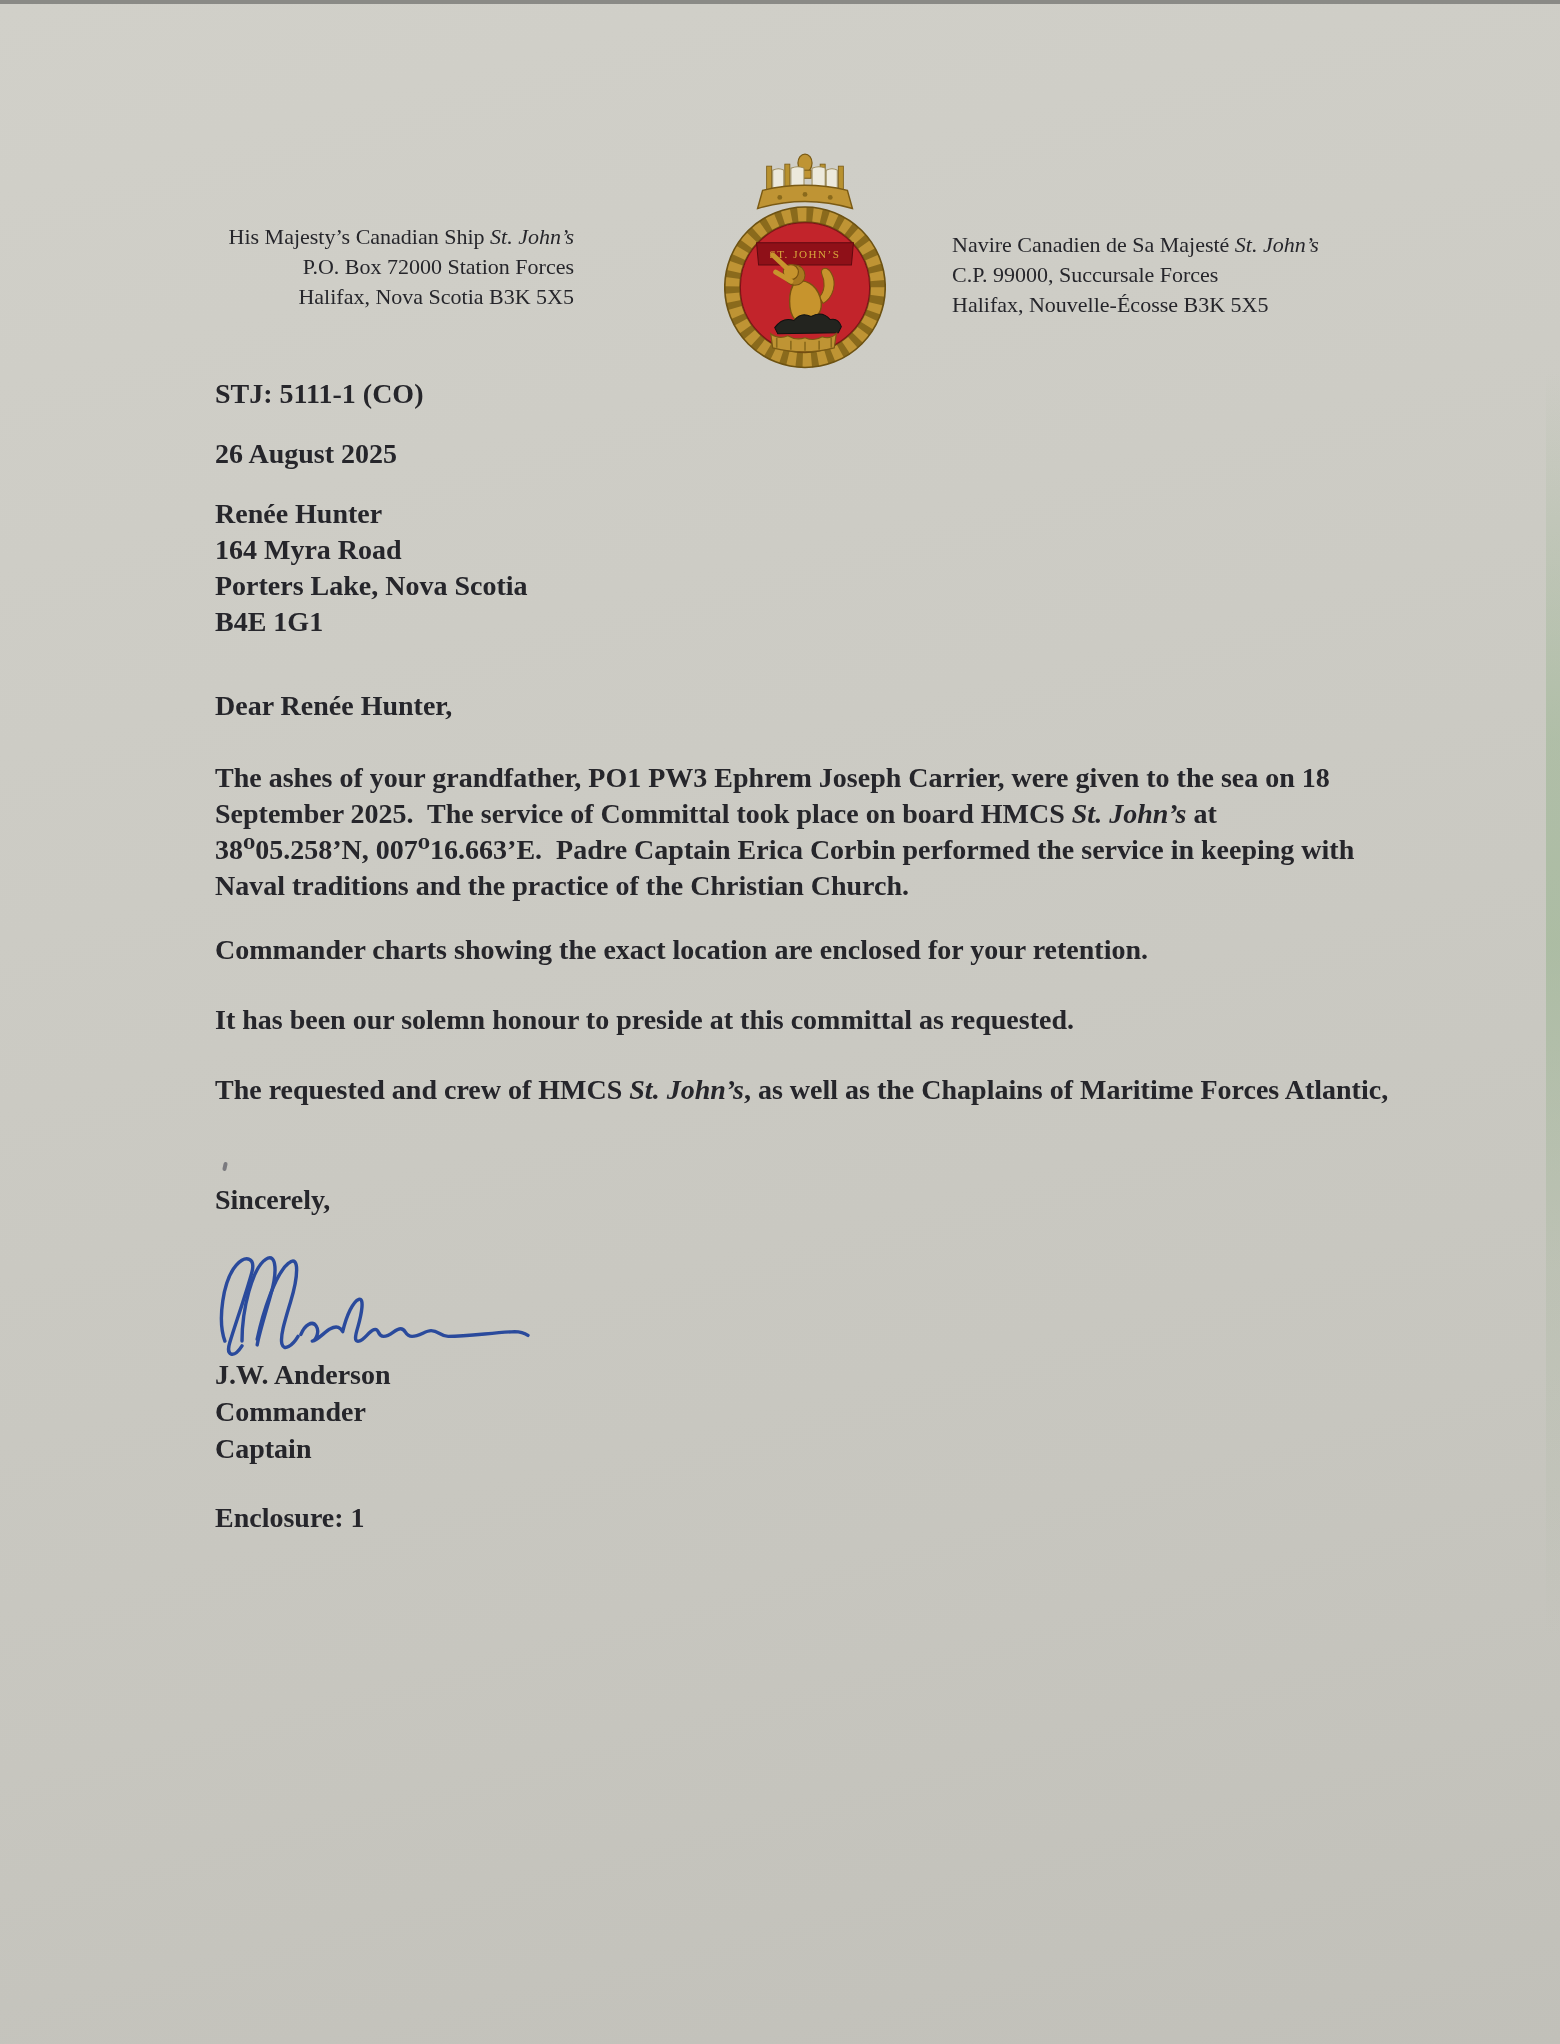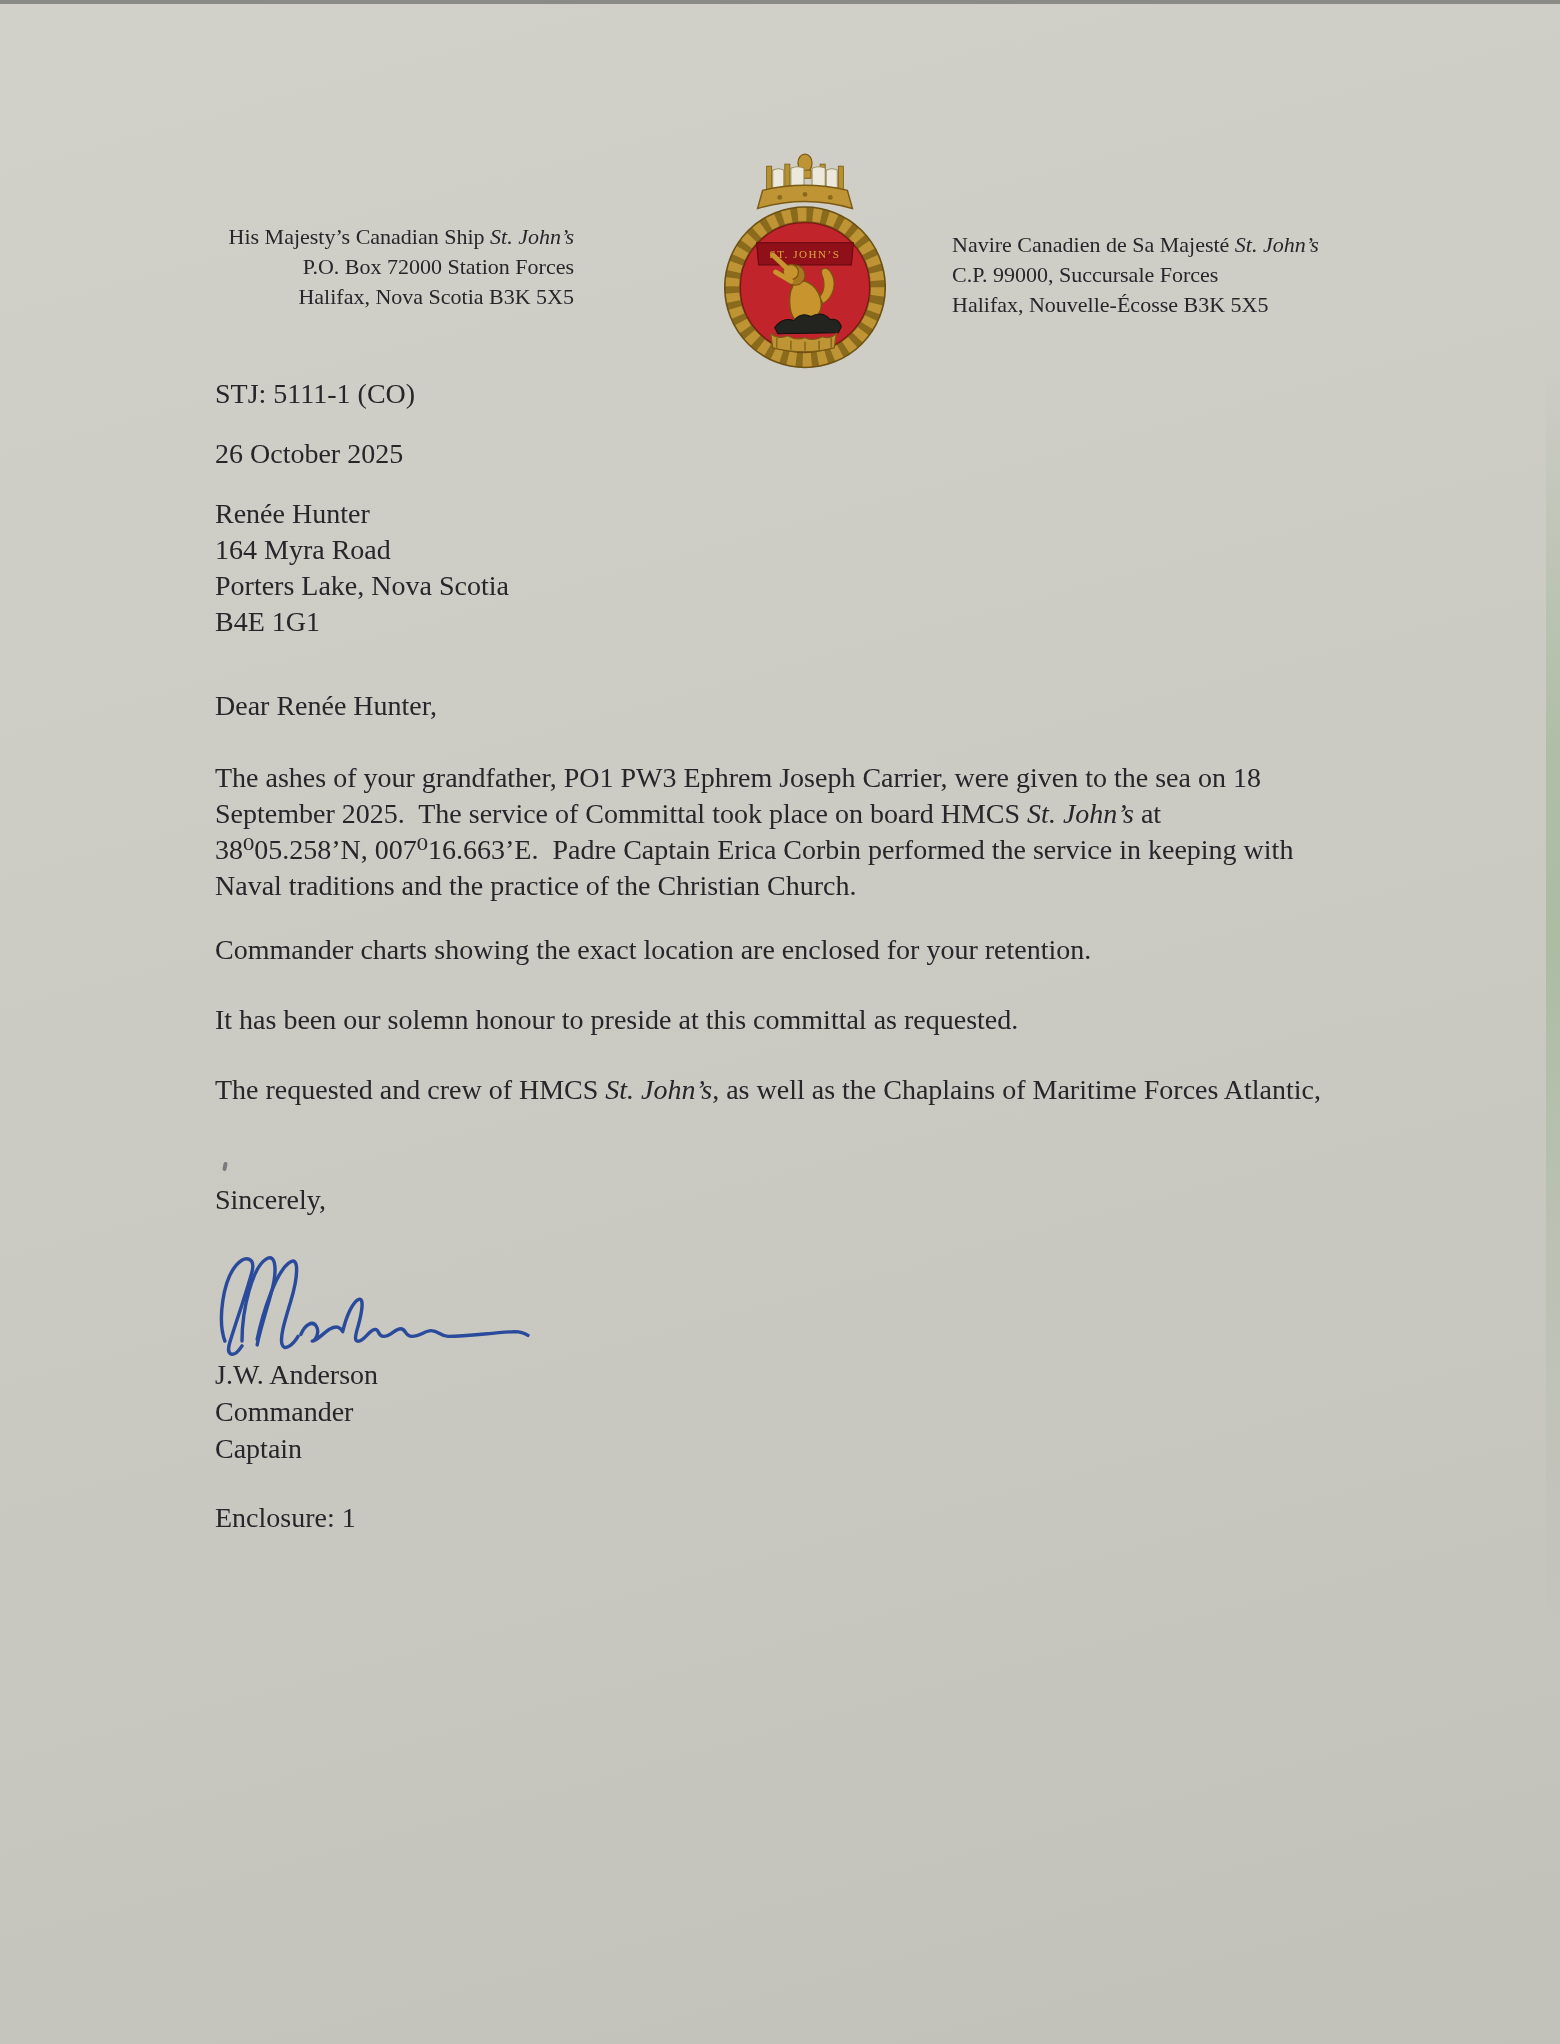--- a/index.html
+++ b/index.html
@@ -23,21 +23,21 @@
     pointer-events:none;
   }
   .abs{position:absolute;}
   .line{white-space:pre;}
   .it{font-style:italic;}
   
   .hdr{font-size:22px;line-height:30px;}
   .hdr-left{left:0;top:218px;width:574px;text-align:right;}
   .hdr-right{left:952px;top:226px;text-align:left;}
   
-  .body-text{font-size:28px;line-height:36px;left:215px;}
+  .body-text{font-size:28px;line-height:36px;left:215px;font-weight:bold;}
   .recipient .line, .signer .line{white-space:pre;}
   .signer{line-height:37px;}
   .scan-mark{
     position:absolute;left:223px;top:1158px;width:4px;height:9px;
     border-radius:2px;background:#50505a;opacity:.65;transform:rotate(12deg);
   }
   .sig-wrap{left:206px;top:1244px;width:338px;height:114px;}
   .crest-wrap{left:724px;top:146px;width:162px;height:220px;}
   svg{display:block;}
 </style>
@@ -108,21 +108,21 @@
   </div>
 
   <div class="abs hdr hdr-right">
     <div class="line"><span>Navire Canadien de Sa Majesté </span><span class="it">St. John’s</span></div>
     <div class="line">C.P. 99000, Succursale Forces</div>
     <div class="line">Halifax, Nouvelle-Écosse B3K 5X5</div>
   </div>
 
   <div class="abs body-text line" style="top:372px;">STJ: 5111-1 (CO)</div>
 
-  <div class="abs body-text line" style="top:432px;">26 October 2025</div>
+  <div class="abs body-text line" style="top:432px;">26 August 2025</div>
 
   <div class="abs body-text recipient" style="top:492px;">
     <div class="line">Renée Hunter</div>
     <div class="line">164 Myra Road</div>
     <div class="line">Porters Lake, Nova Scotia</div>
     <div class="line">B4E 1G1</div>
   </div>
 
   <div class="abs body-text line" style="top:684px;">Dear Renée Hunter,</div>
 

